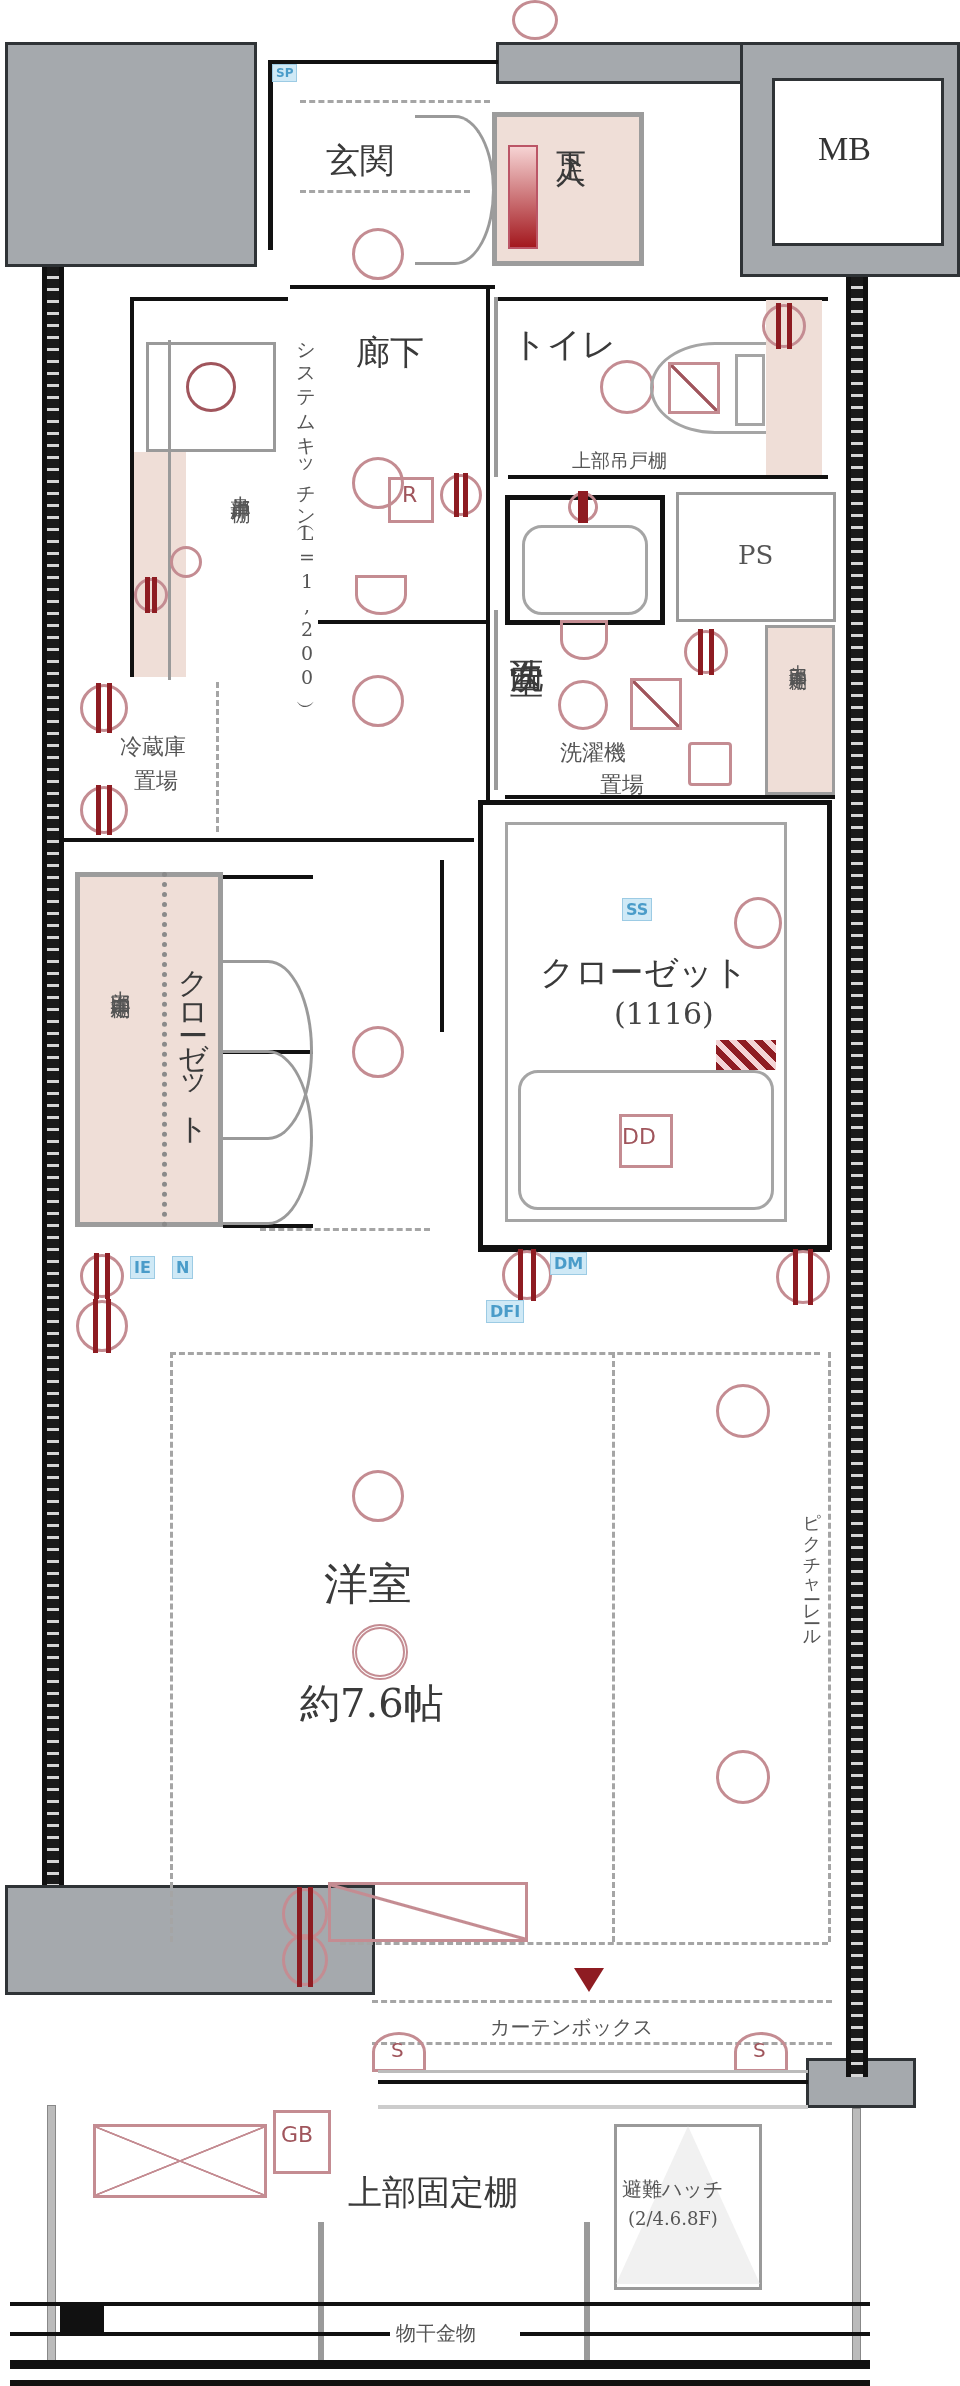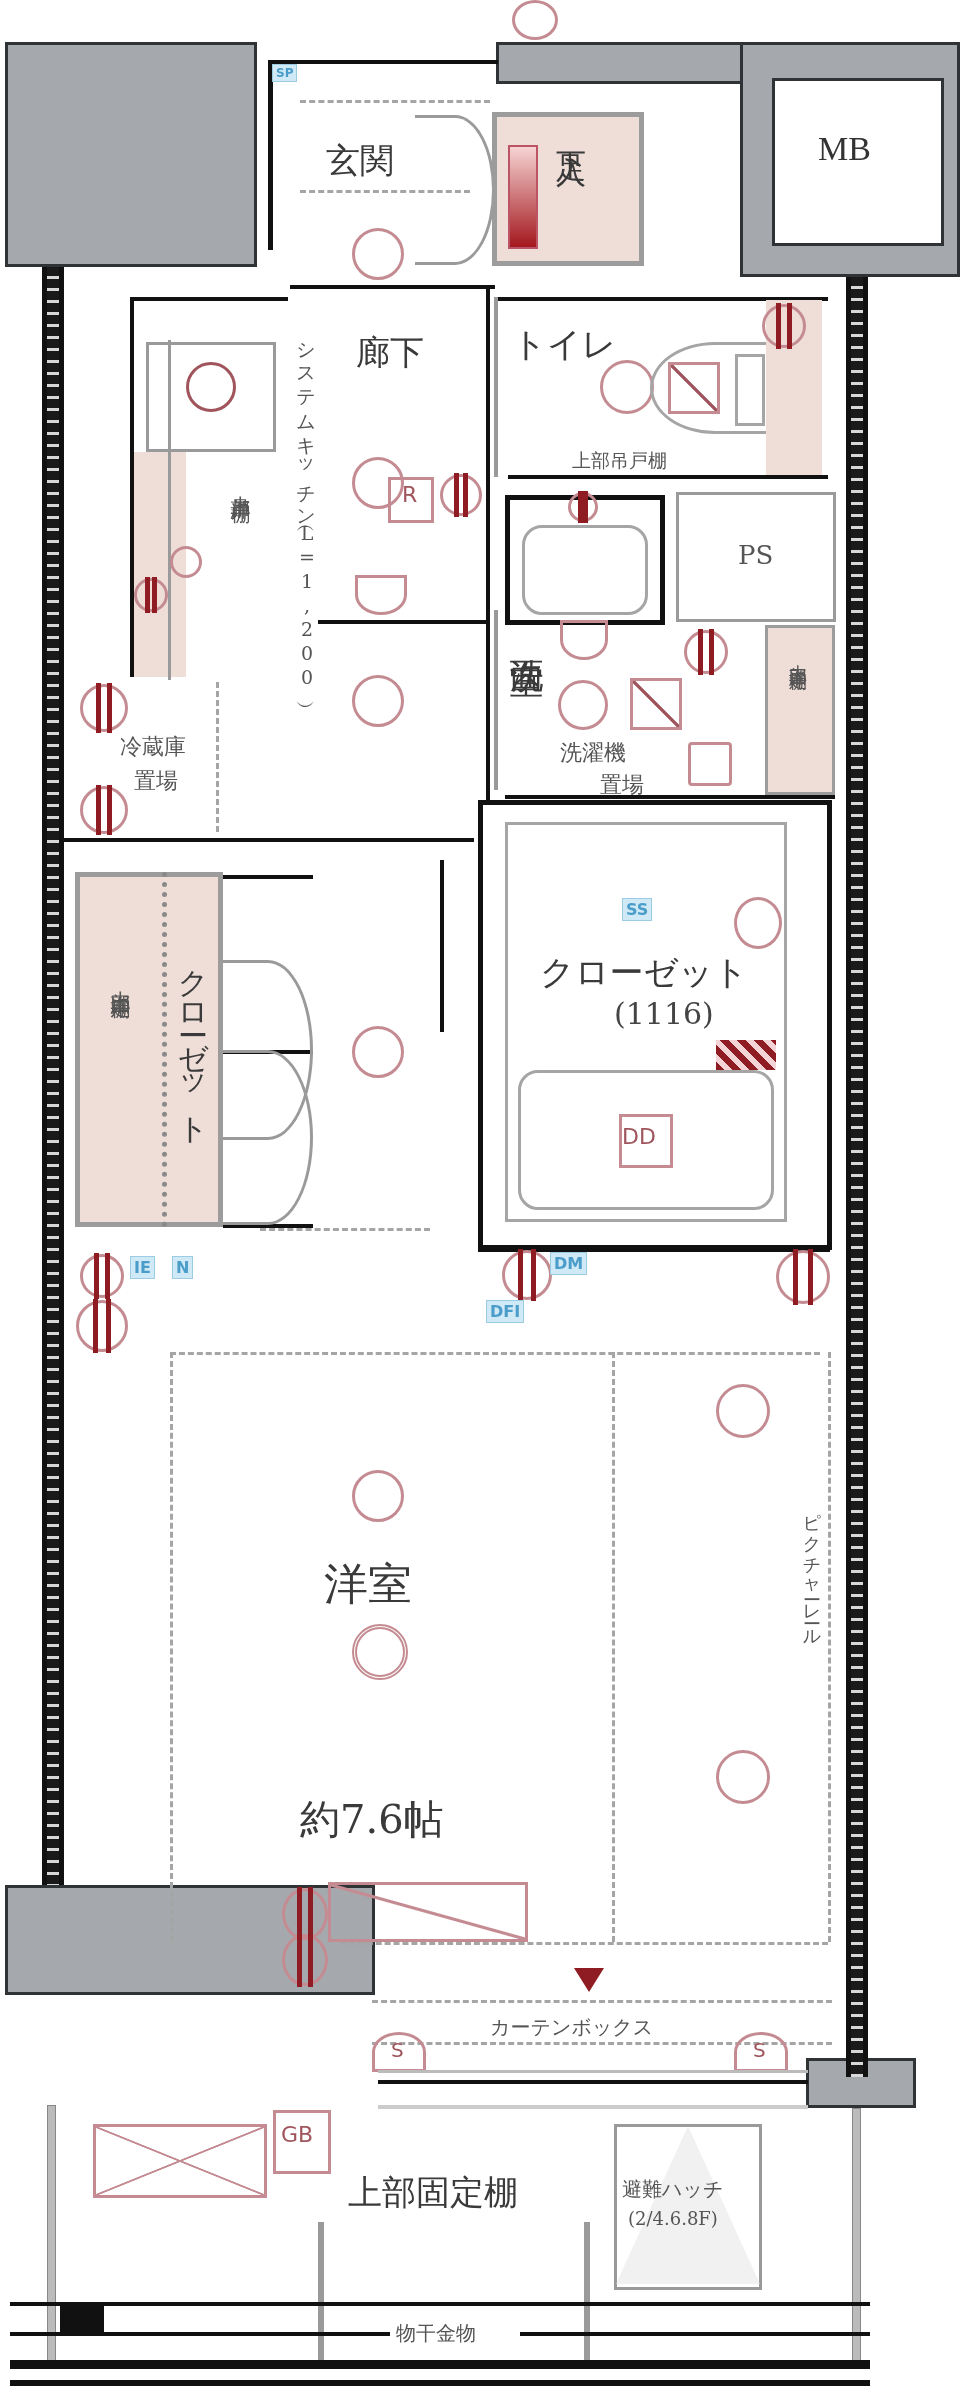--- a/index.html
+++ b/index.html
@@ -153,21 +153,21 @@
 
 <div class="dash-h" style="left:170px;top:1352px;width:650px;"></div>
 <div class="dash-v" style="left:170px;top:1352px;height:590px;"></div>
 <div class="dash-v" style="left:612px;top:1352px;height:590px;"></div>
 <div class="dash-v" style="left:828px;top:1352px;height:590px;"></div>
 <div class="dash-h" style="left:340px;top:1942px;width:488px;"></div>
 
 <div class="light" style="left:352px;top:1470px;width:52px;height:52px;"></div>
 <div class="room-label" style="left:324px;top:1555px;font-size:44px;">洋室</div>
 <div class="light" style="left:352px;top:1624px;width:56px;height:56px;border-style:double;border-width:5px;"></div>
-<div class="room-label" style="left:300px;top:1792px;font-size:40px;">約7.6帖</div>
+<div class="room-label" style="left:300px;top:1676px;font-size:40px;">約7.6帖</div>
 <div class="light" style="left:716px;top:1384px;width:54px;height:54px;"></div>
 <div class="light" style="left:716px;top:1750px;width:54px;height:54px;"></div>
 <div class="small-label vert" style="left:800px;top:1500px;font-size:18px;">ピクチャーレール</div>
 
 <div class="red-box" style="left:328px;top:1882px;width:200px;height:60px;background:linear-gradient(to top right,transparent 48%,#c48c92 49%,#c48c92 51%,transparent 52%);"></div>
 <div class="outlet" style="left:282px;top:1888px;width:46px;height:52px;"></div>
 <div class="outlet" style="left:282px;top:1934px;width:46px;height:52px;"></div>
 <div class="abs" style="left:574px;top:1968px;width:0;height:0;border-left:15px solid transparent;border-right:15px solid transparent;border-top:24px solid #8e1c22;"></div>
 
 <div class="dash-h" style="left:372px;top:2000px;width:460px;border-top-style:dashed;"></div>

